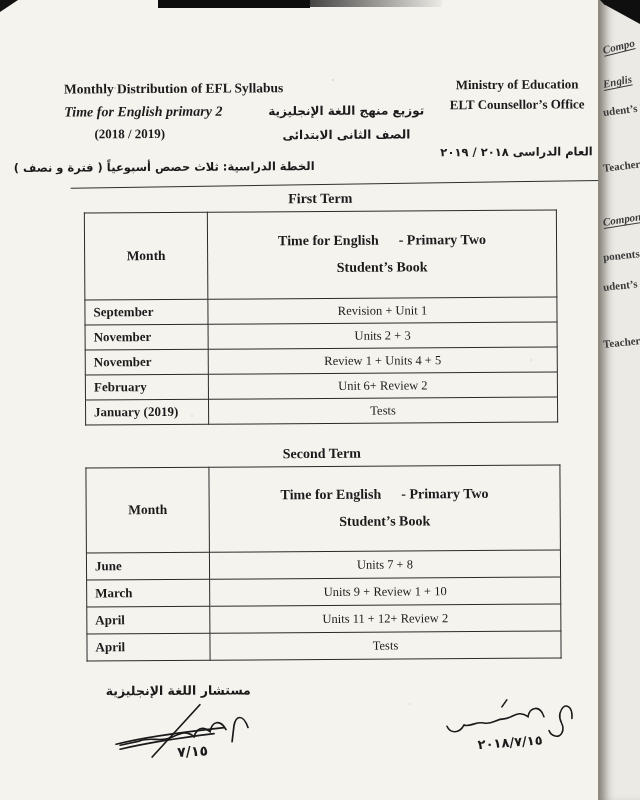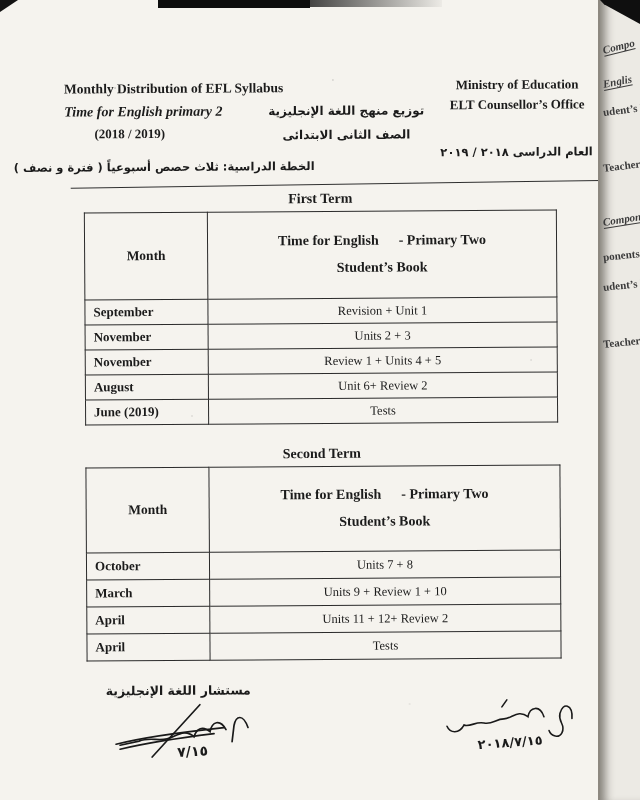--- a/index.html
+++ b/index.html
@@ -127,46 +127,46 @@
       </tr>
       <tr>
         <td class="m">November</td>
         <td class="c">Units 2 + 3</td>
       </tr>
       <tr>
         <td class="m">November</td>
         <td class="c">Review 1 + Units 4 + 5</td>
       </tr>
       <tr>
-        <td class="m">August</td>
+        <td class="m">February</td>
         <td class="c">Unit 6+ Review 2</td>
       </tr>
       <tr>
-        <td class="m">June (2019)</td>
+        <td class="m">January (2019)</td>
         <td class="c">Tests</td>
       </tr>
     </tbody>
       </table>
 
     <div class="term-title" id="t2-title">Second Term</div>
     <table class="syll" id="table2">
       <colgroup>
           <col style="width:120px">
           <col>
         </colgroup>
       <tbody>
           <tr class="hdr">
         <td class="hdr-month">Month</td>
         <td class="hdr-book">
           <div><span class="book-name">Time for English</span><span class="book-suffix">- Primary Two</span></div>
           <div>Student’s Book</div>
         </td>
       </tr>
       <tr>
-        <td class="m">October</td>
+        <td class="m">June</td>
         <td class="c">Units 7 + 8</td>
       </tr>
       <tr>
         <td class="m">March</td>
         <td class="c">Units 9 + Review 1 + 10</td>
       </tr>
       <tr>
         <td class="m">April</td>
         <td class="c">Units 11 + 12+ Review 2</td>
       </tr>

